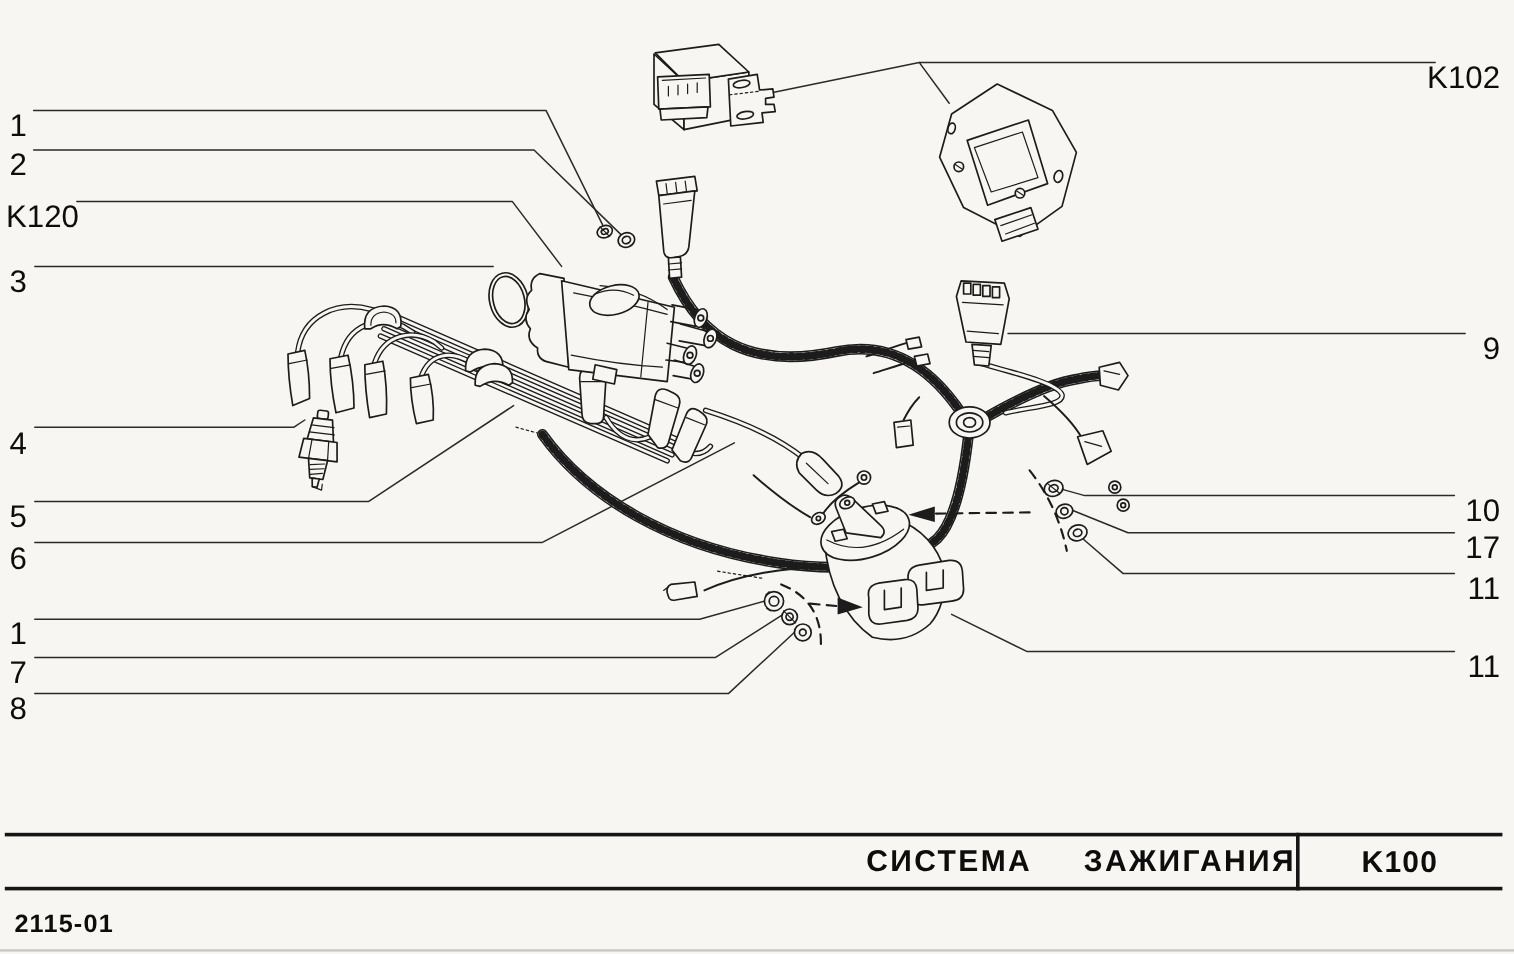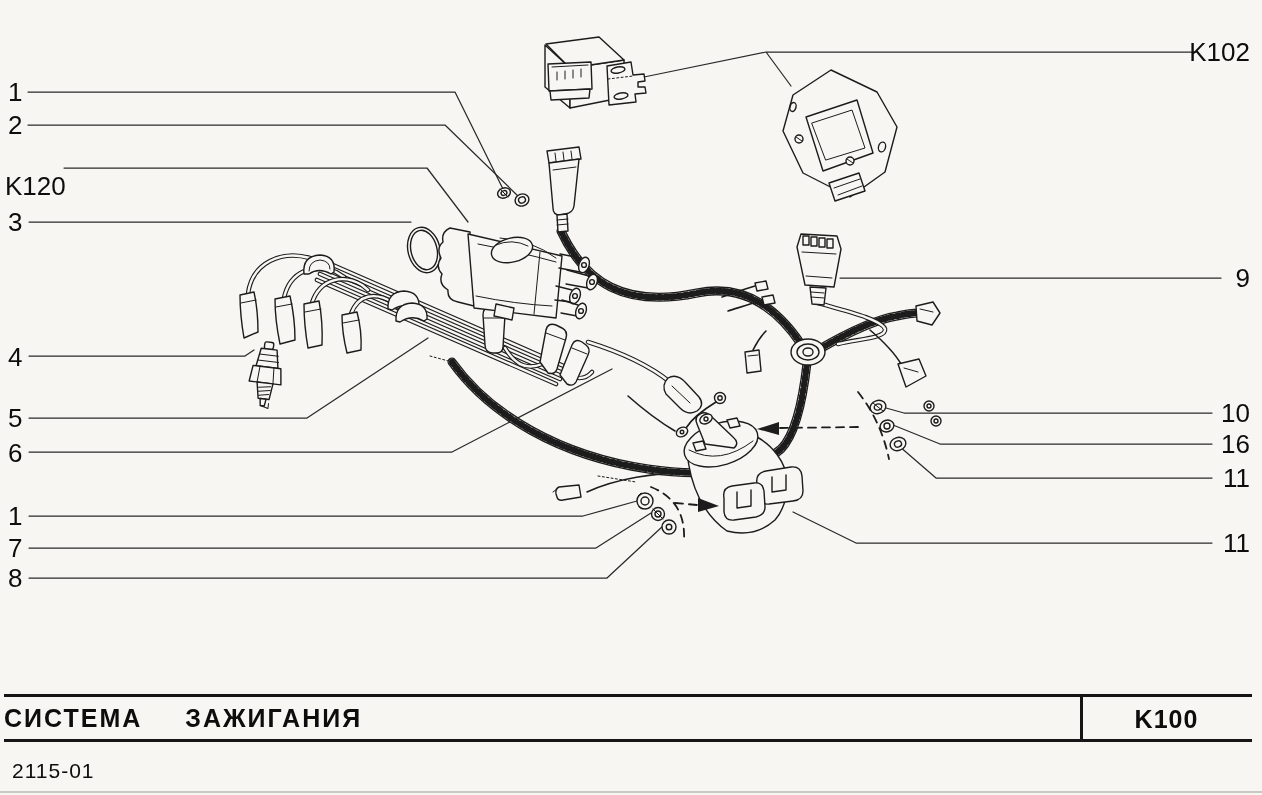--- a/index.html
+++ b/index.html
@@ -15,28 +15,28 @@
   .art .braid-outer{stroke-width:9;}
   .art .braid-core{stroke:#f7f6f2;stroke-width:6.4;}
   .art .braid-hatch{stroke-width:6.4;stroke-dasharray:3 3.6;}
   .art .tube-outer{stroke-width:4.6;}
   .art .tube-core{stroke:#f7f6f2;stroke-width:2.4;}
   .art .thin{stroke-width:1.6;}
   .art .fine{stroke-width:1;}
   .art .dash{stroke-dasharray:8 6;stroke-width:1.8;}
   .art .dot{stroke-dasharray:2 2.4;stroke-width:1;}
   .callout{position:absolute;font-size:26px;line-height:28px;font-weight:500;color:#0d0d0d;
-           white-space:nowrap;}
+           white-space:nowrap;margin-top:12px;}
   .tb-rule{position:absolute;left:4px;width:1248px;height:3px;background:#161616;}
   .tb-vdiv{position:absolute;left:1080px;top:694px;width:3px;height:48px;background:#161616;}
-  .tb-title{position:absolute;left:4px;top:704px;width:1076px;text-align:left;
+  .tb-title{position:absolute;left:4px;top:704px;width:1076px;text-align:right;
             font-size:25px;font-weight:bold;letter-spacing:2px;word-spacing:34px;color:#0d0d0d;}
   .tb-code{position:absolute;left:1083px;top:705px;width:167px;text-align:center;
            font-size:25px;font-weight:bold;letter-spacing:1px;color:#0d0d0d;}
-  .tb-model{position:absolute;left:12px;top:759px;font-size:21px;font-weight:normal;
+  .tb-model{position:absolute;left:12px;top:759px;font-size:21px;font-weight:bold;
             letter-spacing:1px;color:#0d0d0d;}
   .bottom-edge{position:absolute;left:0;top:791px;width:100%;height:2px;background:#c9c9c3;}
 </style>
 </head>
 <body>
 
 <div class="page">
 
   <svg class="art" width="1262" height="795" viewBox="0 0 1262 795">
 
@@ -317,32 +317,32 @@
       <path class="dash" d="M858,427 L779,428"></path>
       <polygon class="ink" points="757,429 779,422 779,435"></polygon>
       <path class="dash" d="M675,503 L697,505"></path>
       <polygon class="ink" points="719,506 698,498 698,512"></polygon>
     </g>
   </svg>
 
   <div id="callouts">
       <div class="callout" style="left: 8px; top: 78px;">1</div>
       <div class="callout" style="left: 8px; top: 111px;">2</div>
-      <div class="callout" style="left: 5px; top: 172px;">K120</div>
+      <div class="callout" style="left: 5px; top: 154px;">K120</div>
       <div class="callout" style="left: 8px; top: 208px;">3</div>
       <div class="callout" style="left: 8px; top: 343px;">4</div>
       <div class="callout" style="left: 8px; top: 404px;">5</div>
       <div class="callout" style="left: 8px; top: 439px;">6</div>
       <div class="callout" style="left: 8px; top: 502px;">1</div>
       <div class="callout" style="left: 8px; top: 534px;">7</div>
       <div class="callout" style="left: 8px; top: 564px;">8</div>
       <div class="callout" style="right: 12px; top: 38px;">K102</div>
       <div class="callout" style="right: 12px; top: 264px;">9</div>
       <div class="callout" style="right: 12px; top: 399px;">10</div>
-      <div class="callout" style="right: 12px; top: 430px;">16</div>
+      <div class="callout" style="right: 12px; top: 430px;">17</div>
       <div class="callout" style="right: 12px; top: 464px;">11</div>
       <div class="callout" style="right: 12px; top: 529px;">11</div>
     </div>
 
   <div>
     <div class="tb-rule" style="top:694px;"></div>
     <div class="tb-rule" style="top:739px;"></div>
     <div class="tb-vdiv"></div>
     <div class="tb-title">СИСТЕМА ЗАЖИГАНИЯ</div>
     <div class="tb-code">K100</div>

